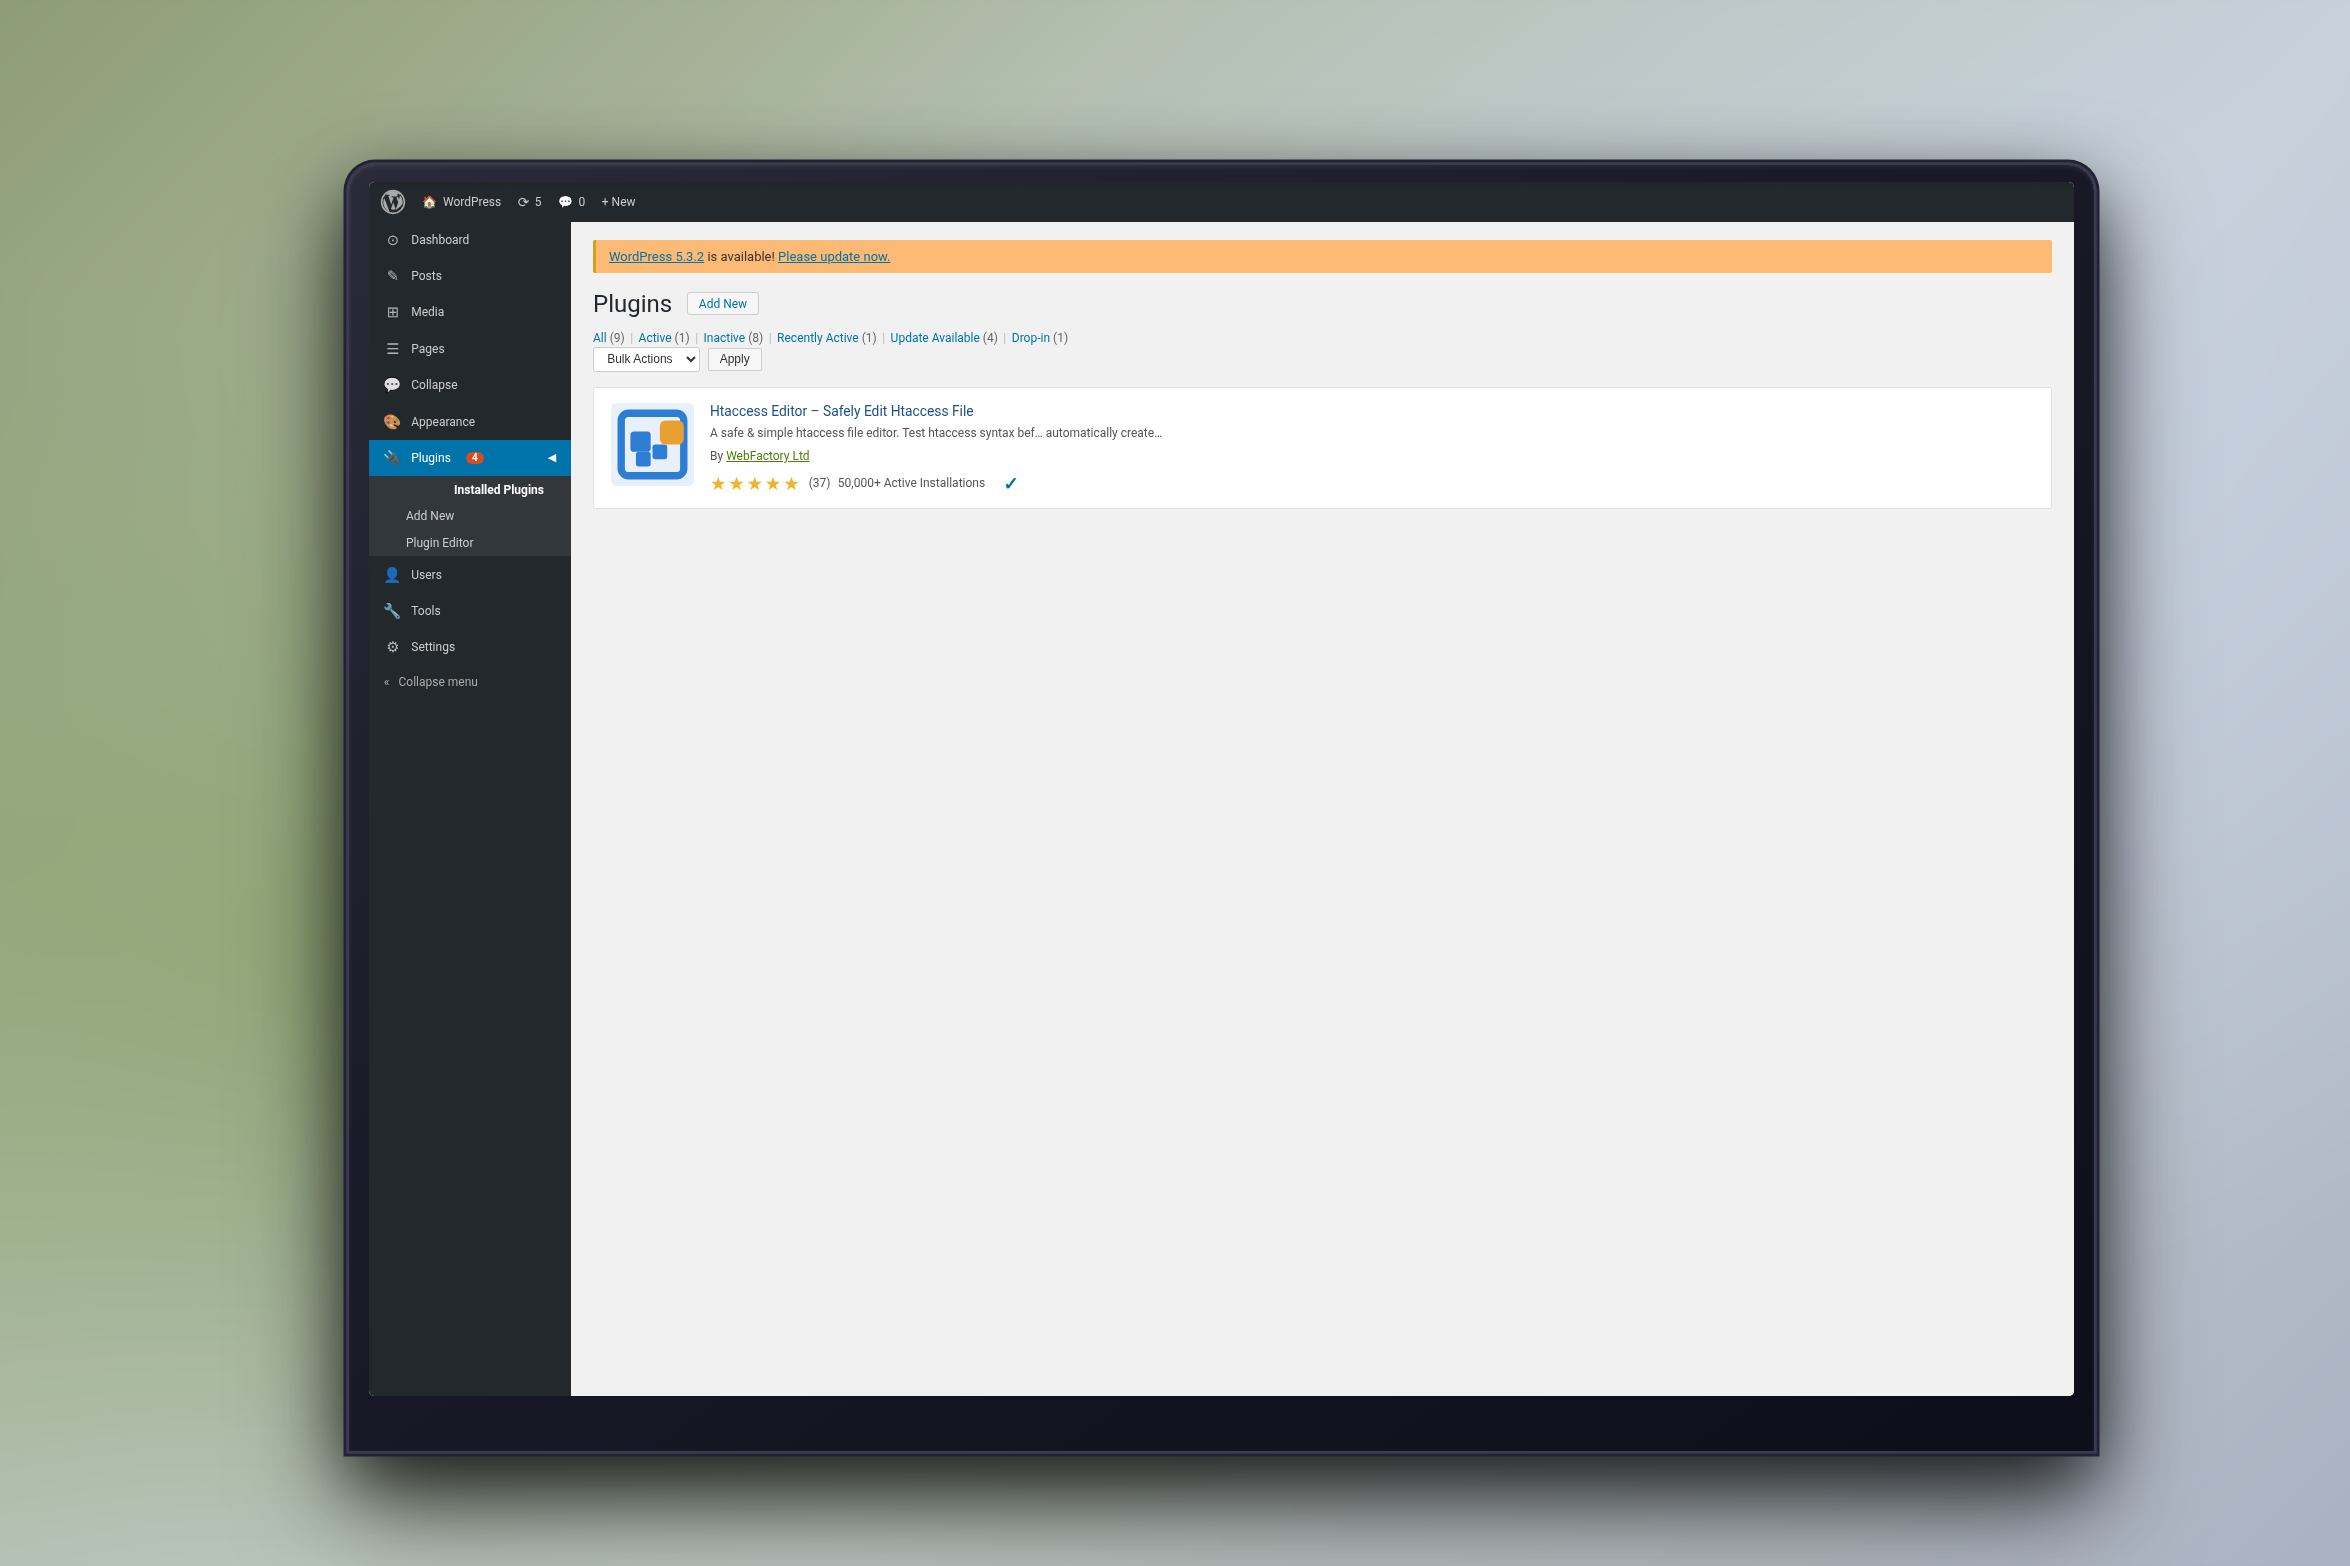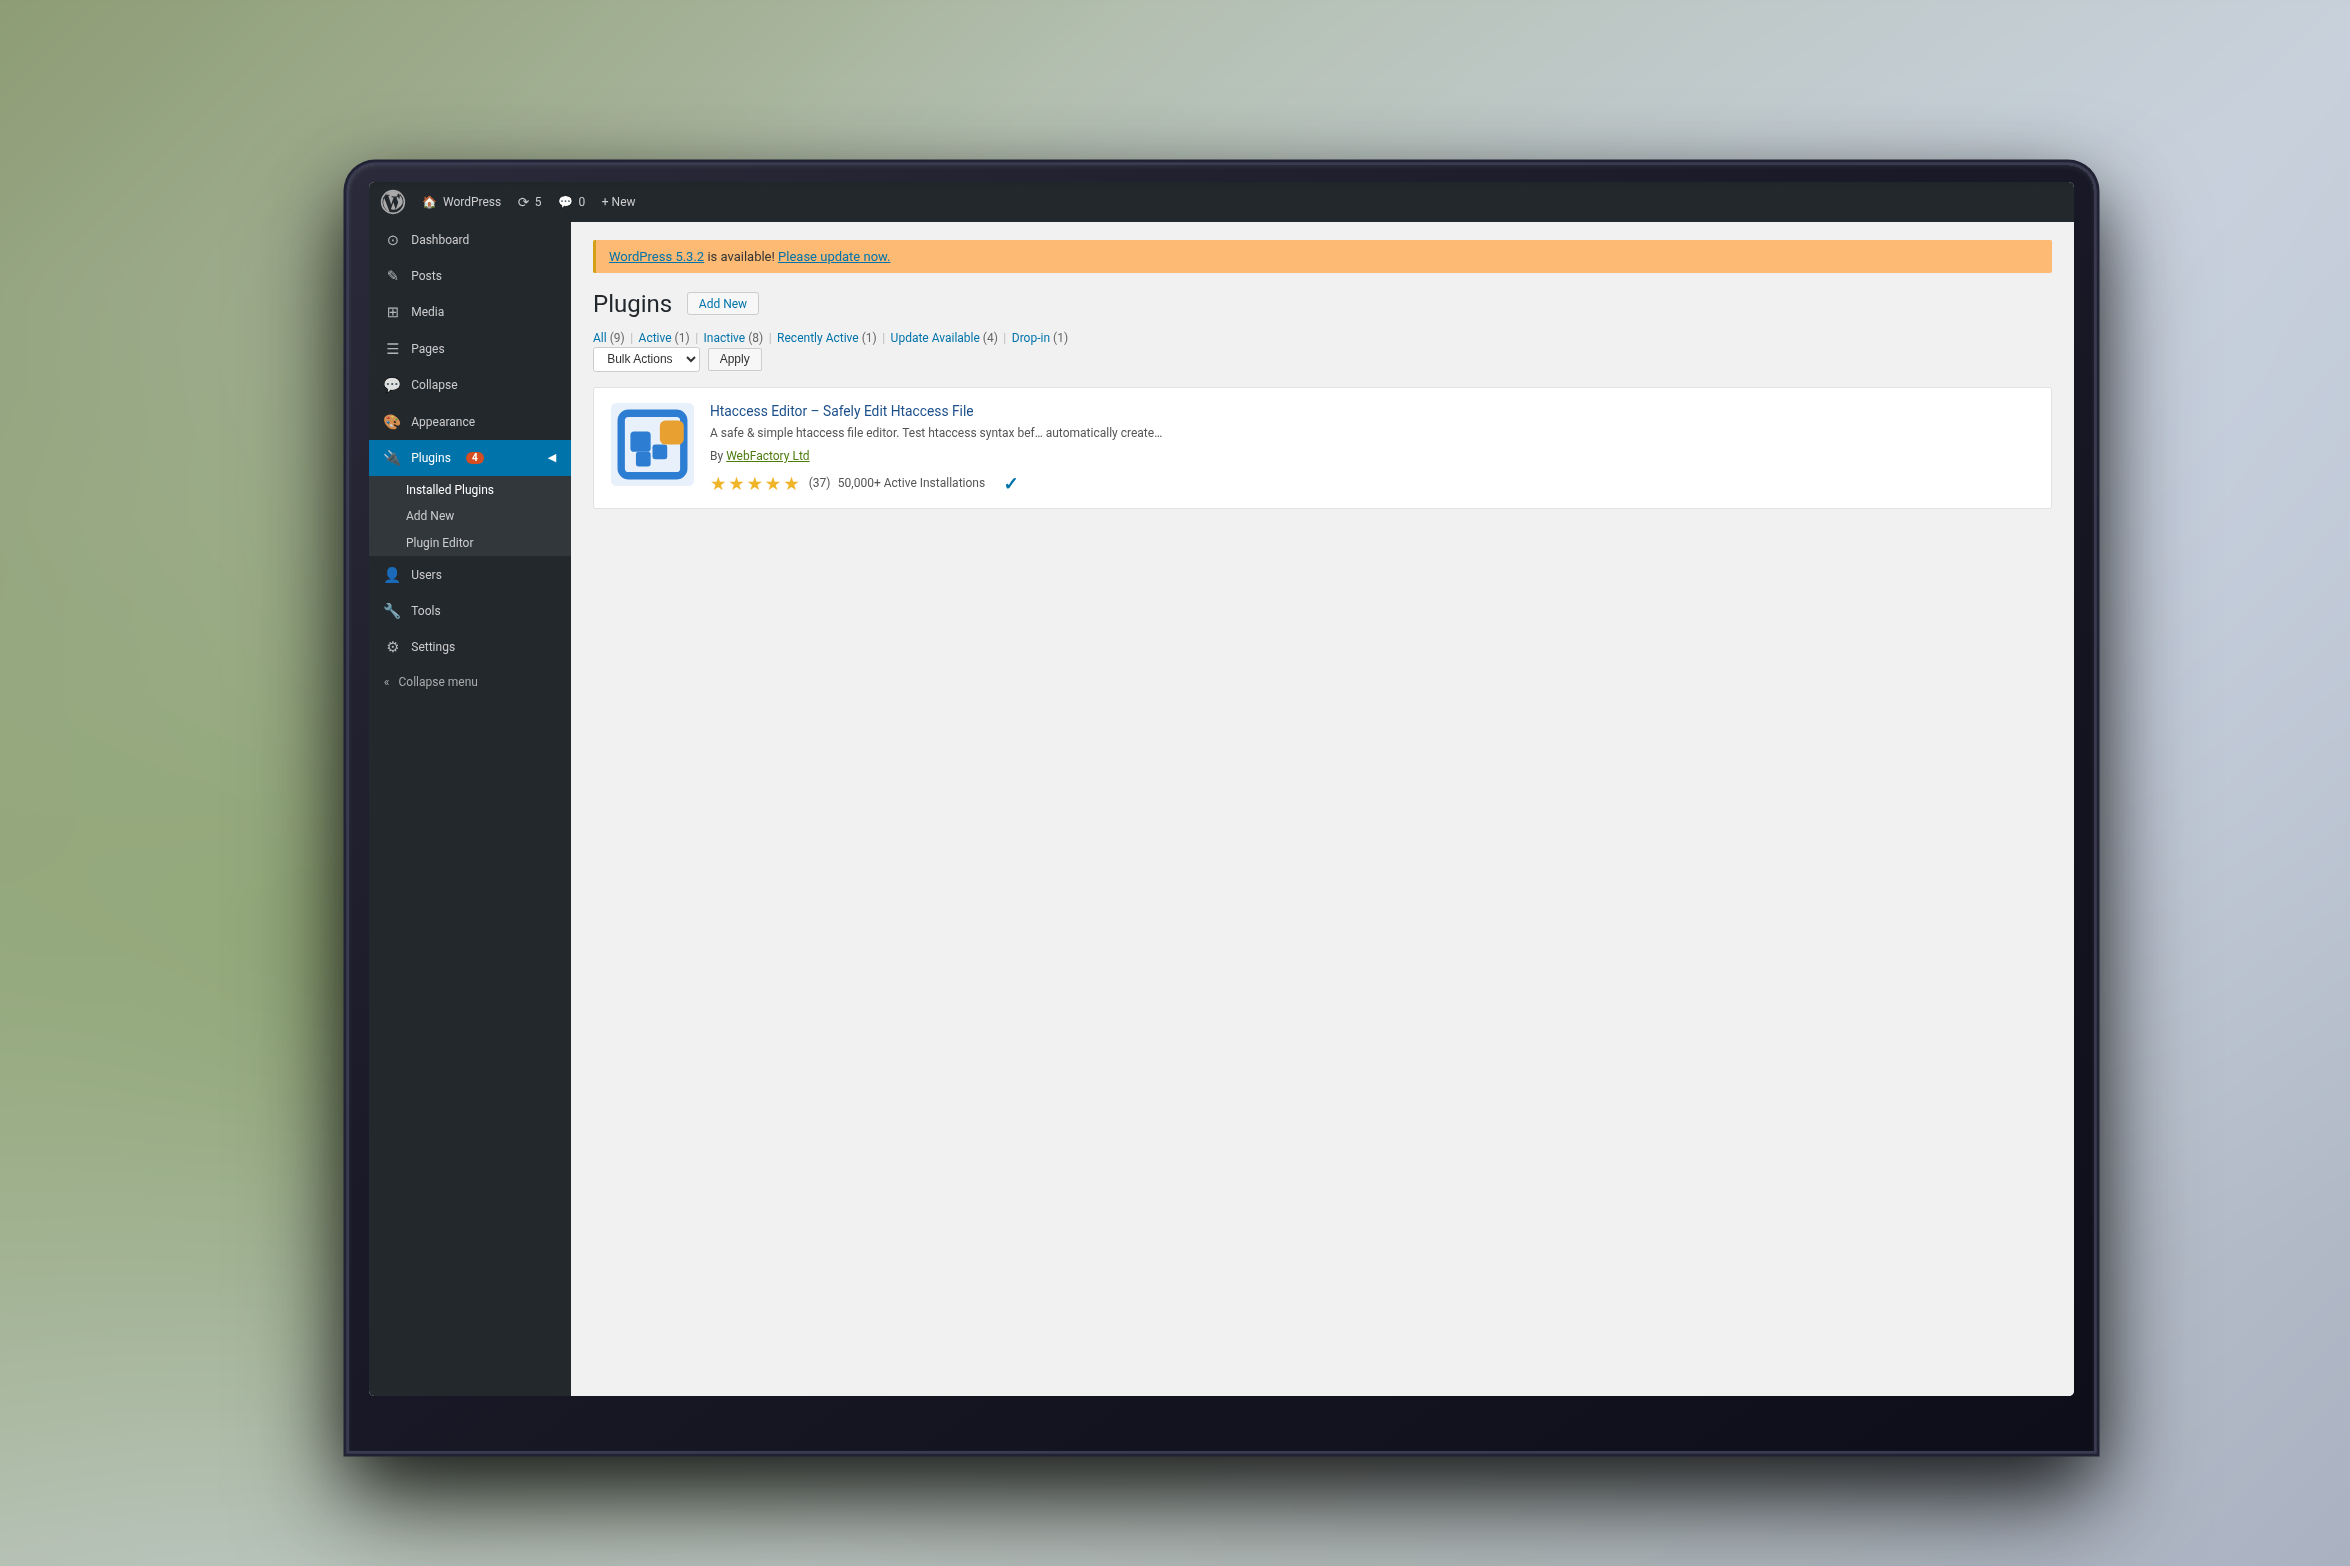--- a/index.html
+++ b/index.html
@@ -159,21 +159,21 @@
     }
 
     .sidebar-submenu .sidebar-sub-item {
       display: block;
       padding: 6.4px 14.7px 6.4px 37px;
       color: #ccc;
       font-size: 12px;
       cursor: pointer;
       text-decoration: none;
     }
-    .sidebar-submenu .sidebar-sub-item.active-sub { color: #fff; font-weight: 400; }
+    .sidebar-submenu .sidebar-sub-item.active-sub { color: #fff; font-weight: 700; margin-left: 48px; }
 
     
     .wp-main {
       flex: 1;
       background: #f1f1f1;
       overflow-y: auto;
       padding: 18.4px 22px;
       font-family: -apple-system, BlinkMacSystemFont, "Segoe UI", Roboto, sans-serif;
     }
 

